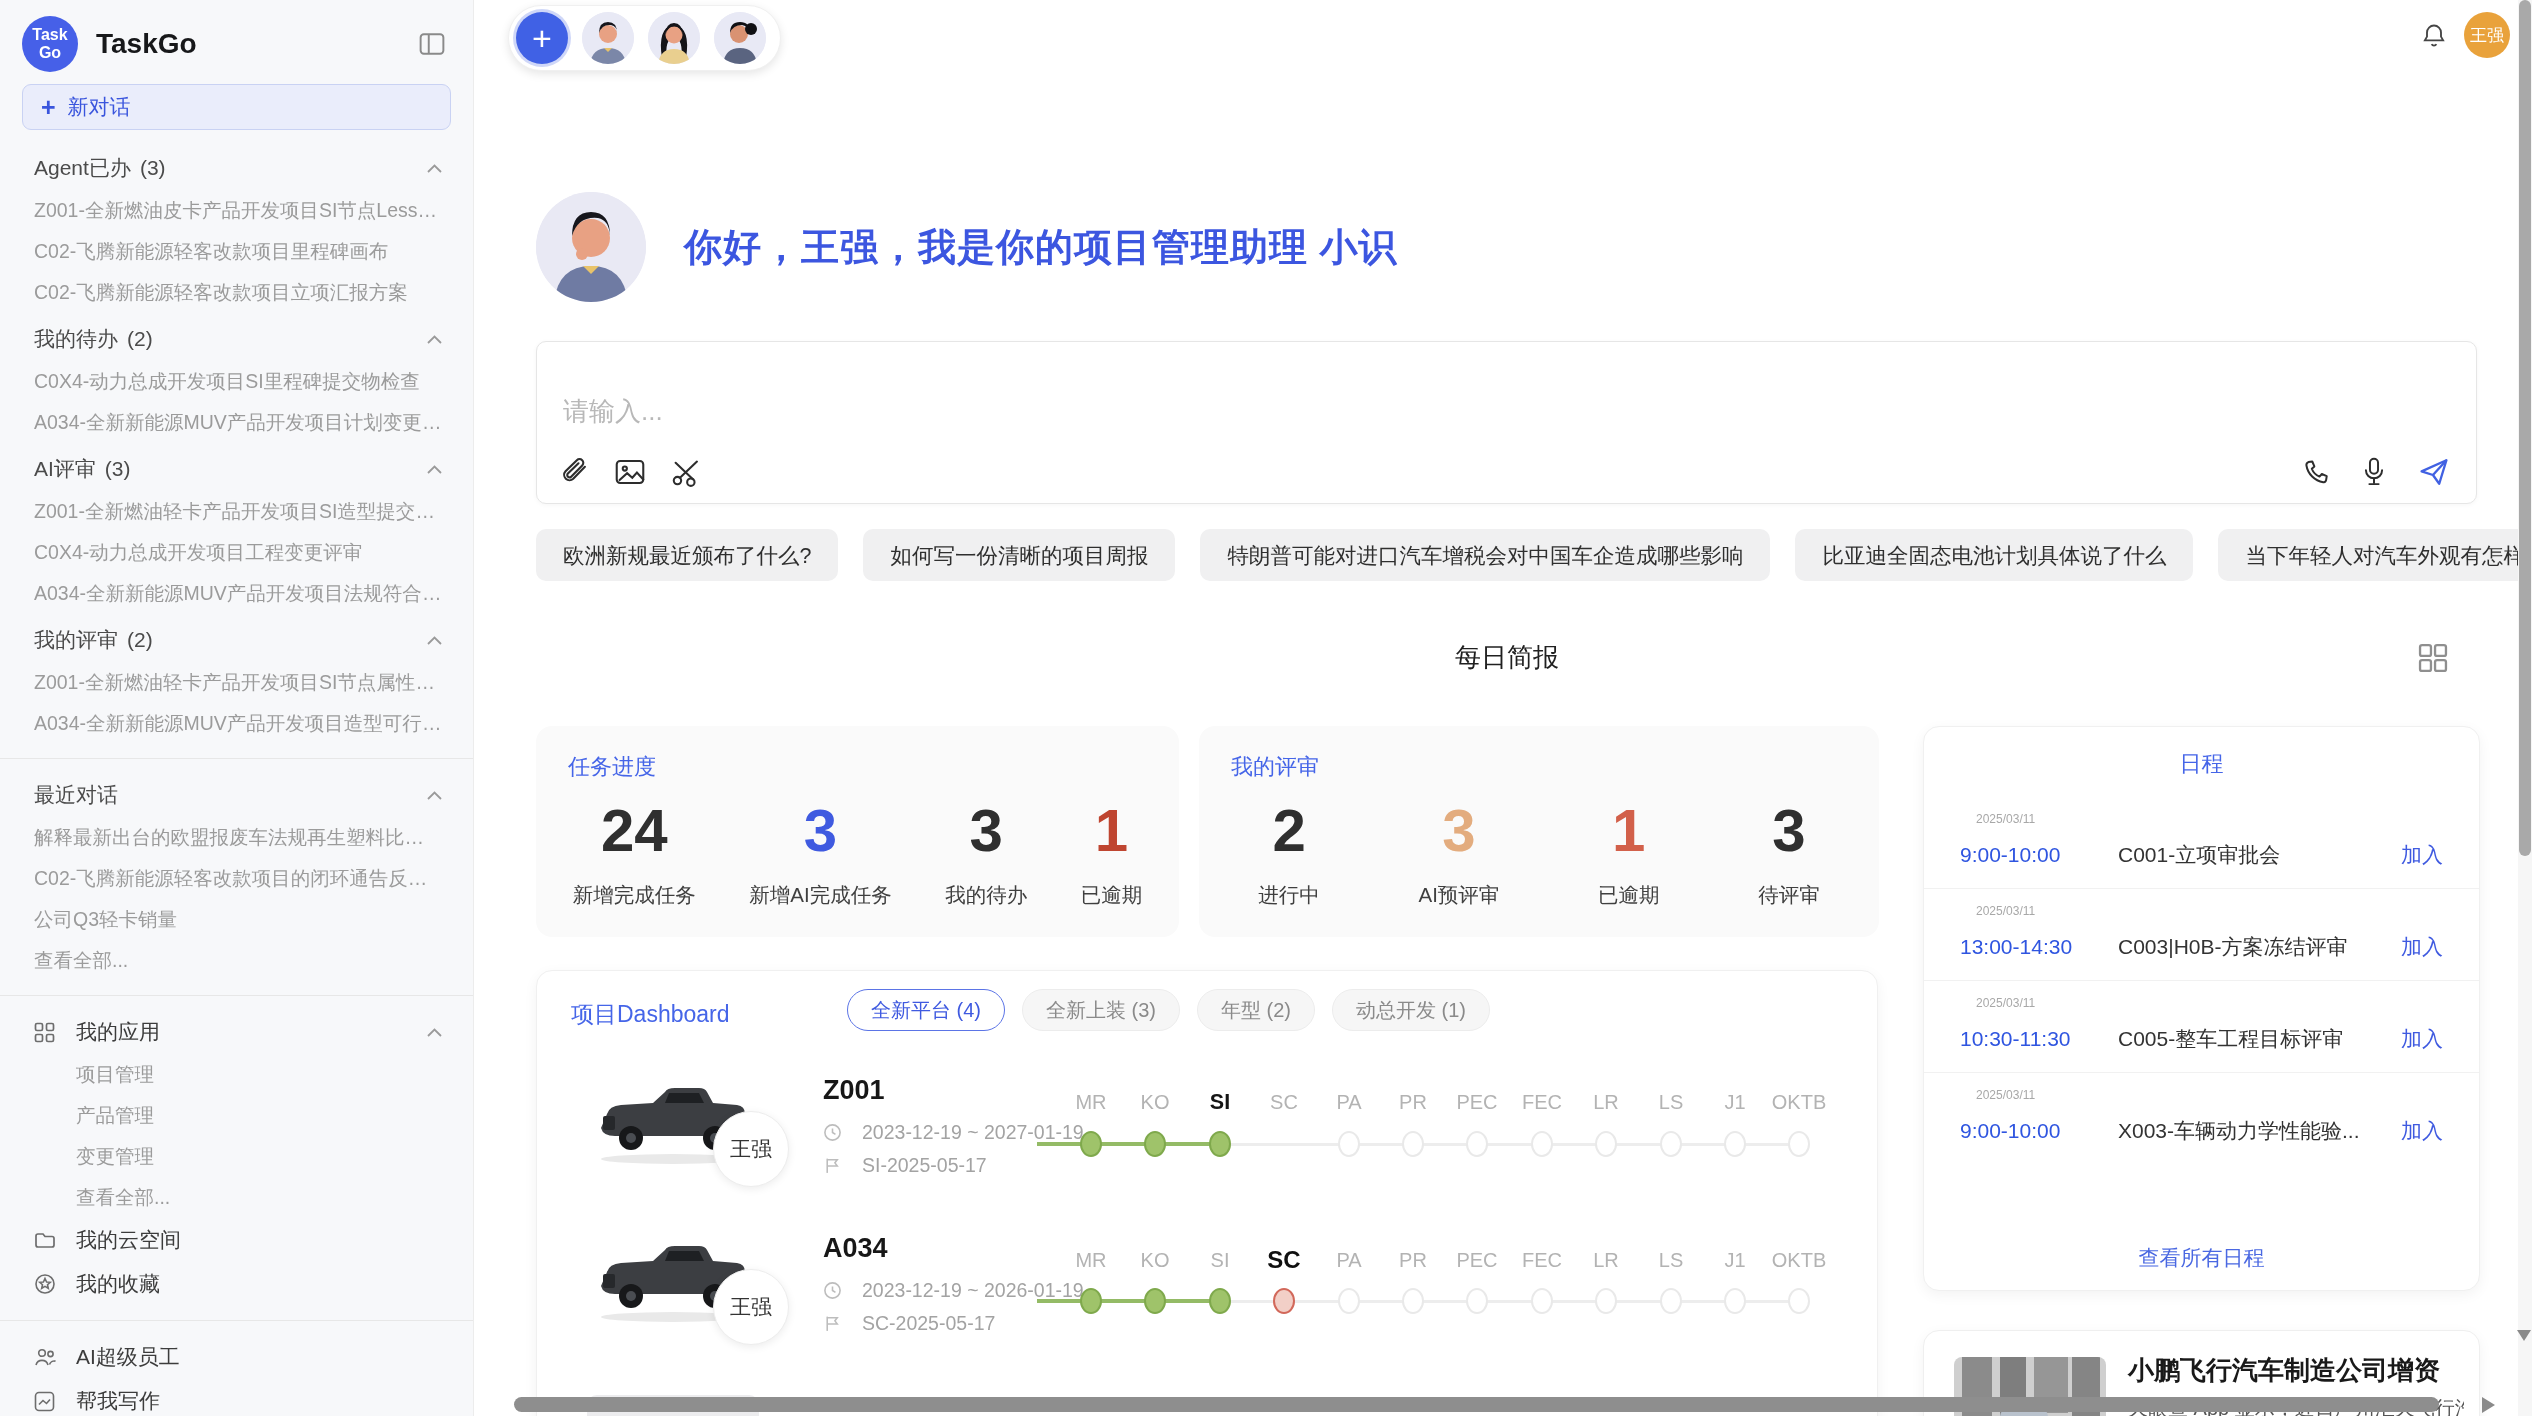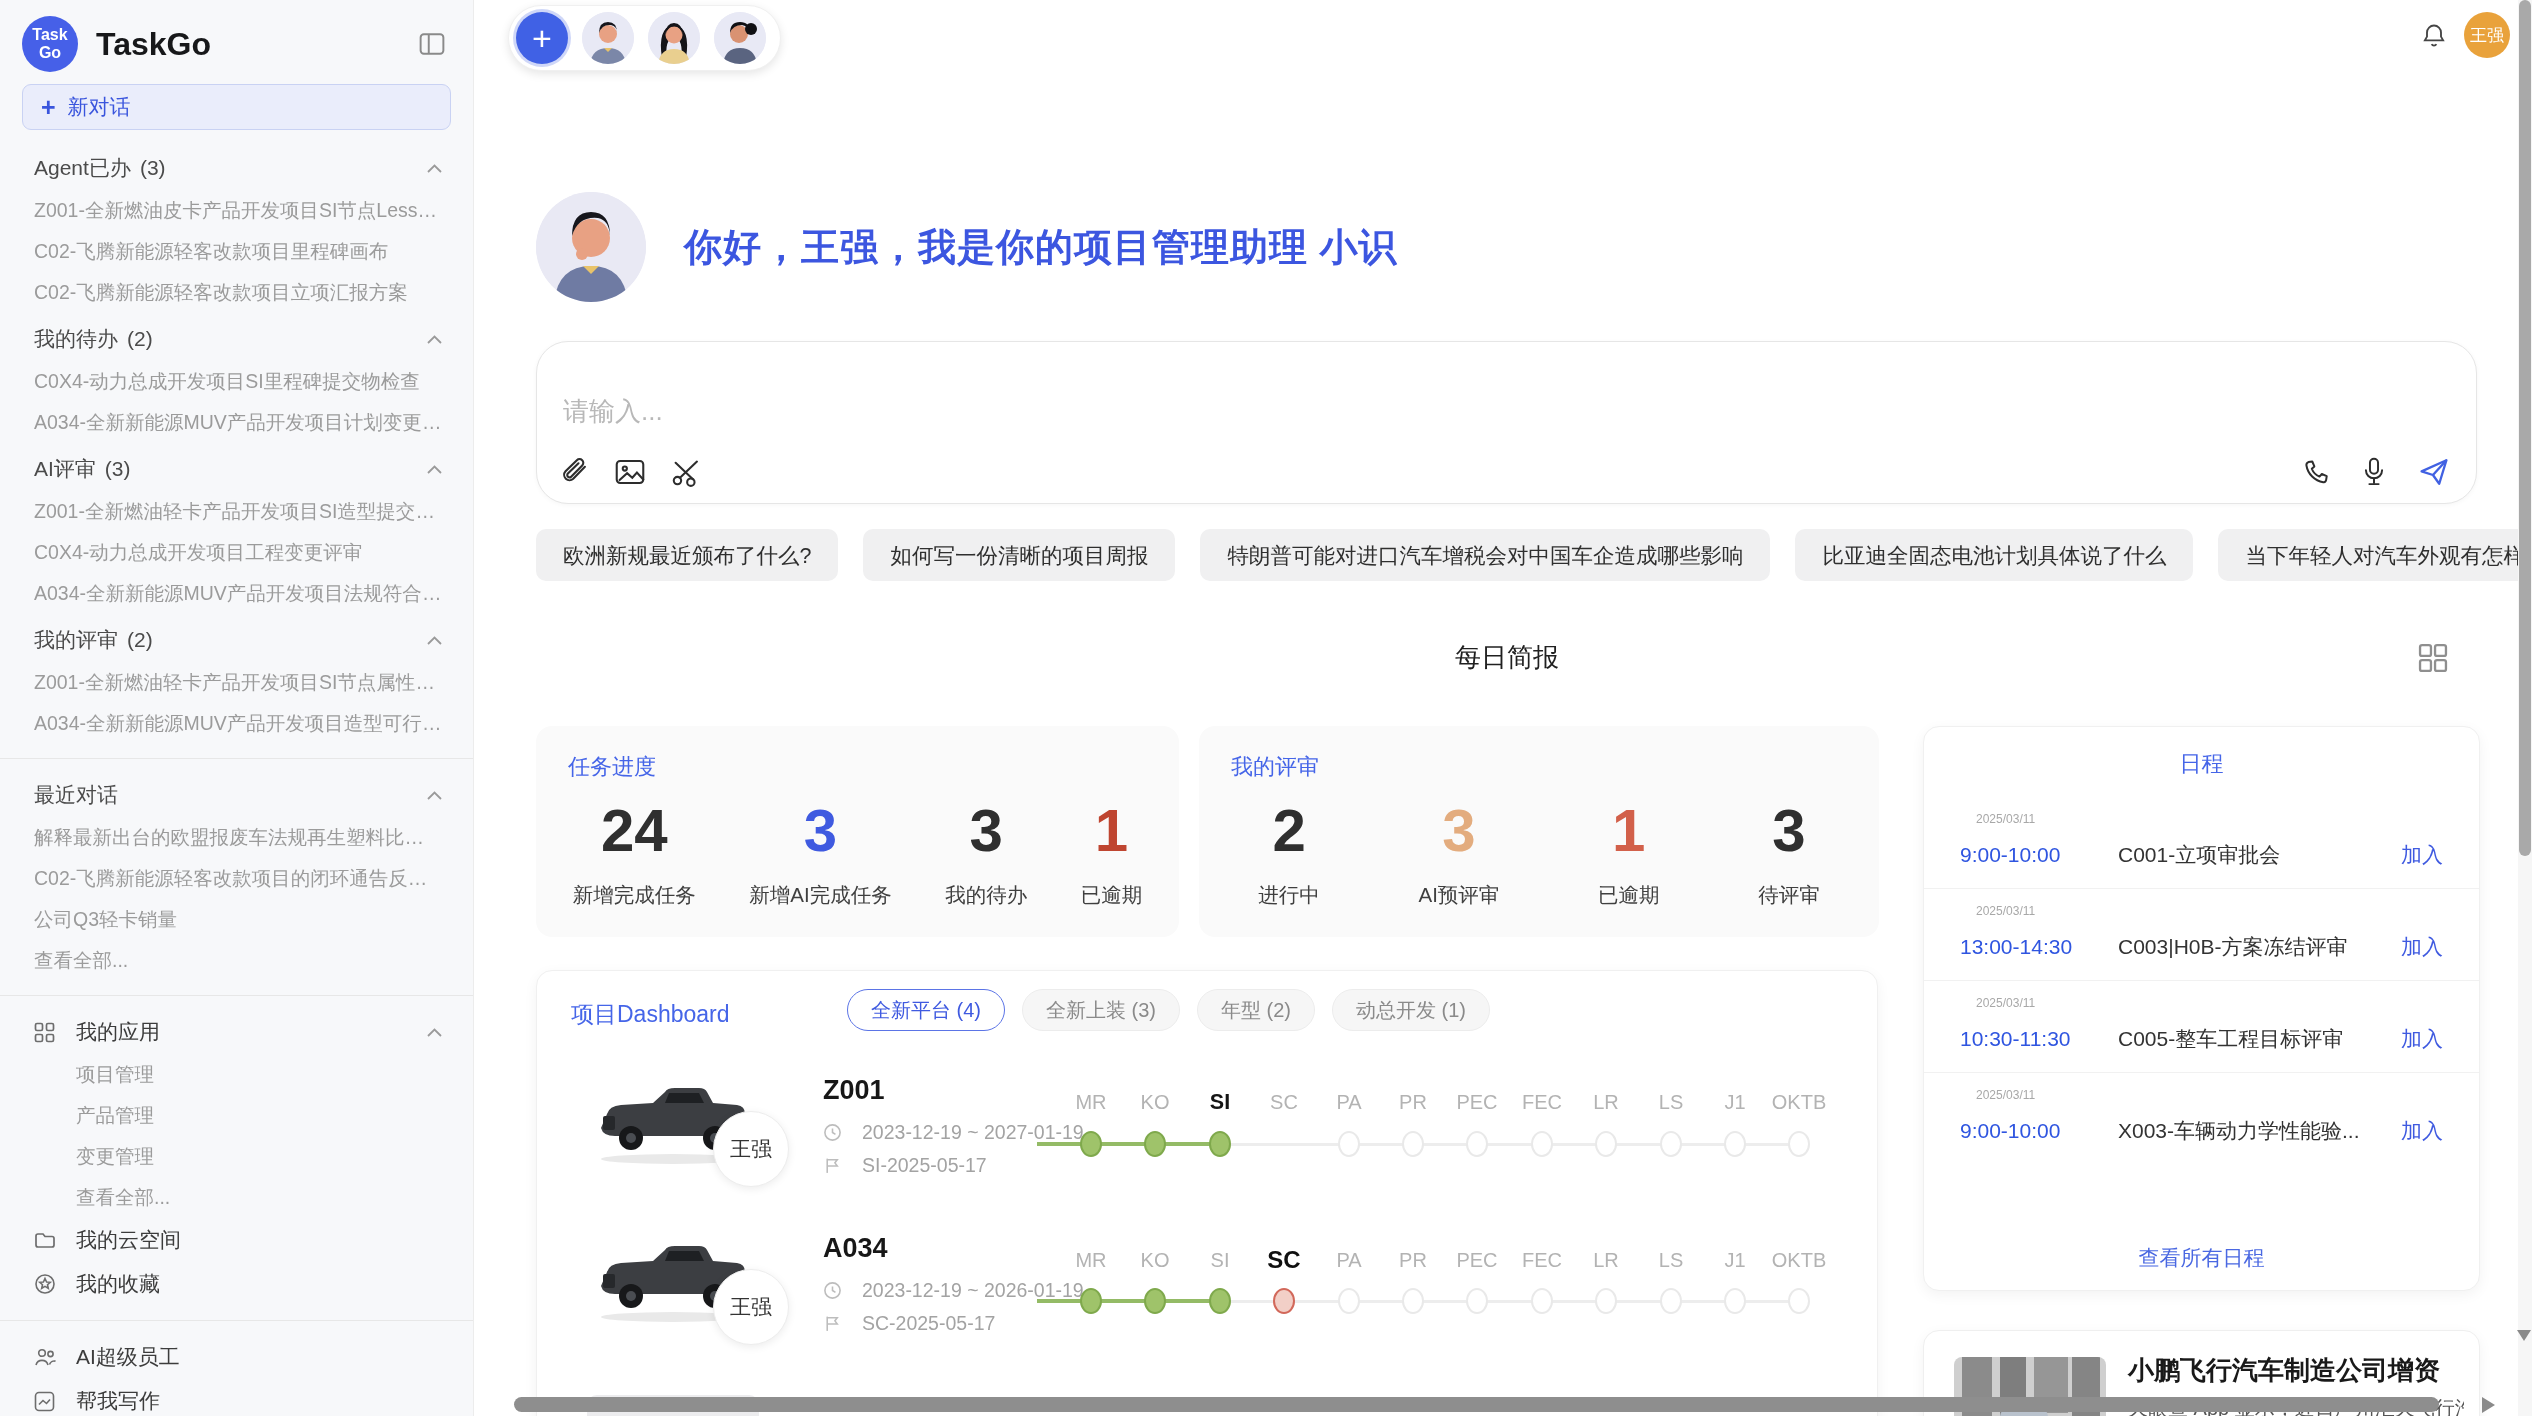--- a/index.html
+++ b/index.html
@@ -7,21 +7,21 @@
     font-family:"Liberation Sans","DejaVu Sans",sans-serif; }
   .app { position:relative; width:2532px; height:1416px; display:flex; overflow:hidden; }
 
   
   .sidebar { width:474px; flex:0 0 474px; background:#f7f8fa; border-right:1px solid #ececec;
     padding-top:12px; overflow:hidden; position:relative; }
   .sb-header { display:flex; align-items:center; padding:0 26px 0 22px; height:64px; }
   .logo { width:56px; height:56px; border-radius:50%; background:#4660e8; color:#fff;
     display:flex; flex-direction:column; align-items:center; justify-content:center;
     font-size:16px; font-weight:bold; line-height:1.1; flex:0 0 auto; }
-  .app-title { font-size:32px; font-weight:bold; color:#17181a; margin-left:18px; flex:1; }
+  .app-title { font-size:28px; font-weight:bold; color:#17181a; margin-left:18px; flex:1; }
   .panel-btn { width:30px; height:30px; display:flex; align-items:center; justify-content:center; cursor:pointer; }
   .new-chat { margin:8px 22px 16px 22px; height:46px; border:1px solid #c9d2f3; background:#eaedfb;
     border-radius:9px; display:flex; align-items:center; padding:0 18px; color:#3a55dd;
     font-size:21px; cursor:pointer; }
   .new-chat .plus { font-size:25px; margin-right:12px; font-weight:bold; }
   .sec-h { display:flex; align-items:center; padding:0 30px 0 34px; height:44px; margin-top:4px;
     font-size:21px; color:#4b4b4b; }
   .sec-count { margin-left:9px; }
   .sec-h .chev { margin-left:auto; }
   .sb-item { padding:0 30px 0 34px; height:41px; line-height:41px; font-size:19.5px; color:#9b9b9b;
@@ -46,21 +46,21 @@
   .bell { position:absolute; left:1946px; top:22px; cursor:pointer; }
   .user-badge { position:absolute; left:1990px; top:12px; width:46px; height:46px; border-radius:50%;
     background:#e9a23b; color:#fff; font-size:17px; display:flex; align-items:center;
     justify-content:center; cursor:pointer; }
 
   .greeting { position:absolute; left:62px; top:192px; display:flex; align-items:center; gap:38px; }
   .greet-avatar { width:110px; height:110px; border-radius:50%; overflow:hidden; background:#e9e9f4; }
   .greet-text { font-size:38px; font-weight:bold; color:#3c56e0; letter-spacing:1px; }
 
   .composer { position:absolute; left:62px; top:341px; width:1941px; height:163px;
-    border:1px solid #e6e6e6; border-radius:32px; background:#fff; box-shadow:0 1px 5px rgba(0,0,0,.04); }
+    border:1px solid #e6e6e6; border-radius:10px; background:#fff; box-shadow:0 1px 5px rgba(0,0,0,.04); }
   .placeholder { position:absolute; left:26px; top:52px; font-size:26px; color:#b8b8b8; }
   .comp-left { position:absolute; left:24px; bottom:16px; display:flex; gap:26px; align-items:center; }
   .comp-right { position:absolute; right:26px; bottom:16px; display:flex; gap:30px; align-items:center; }
   .icon-btn { display:flex; align-items:center; justify-content:center; cursor:pointer; }
 
   .chips { position:absolute; left:62px; top:529px; display:flex; gap:25px; }
   .chip { height:52px; display:flex; align-items:center; padding:0 27px; background:#f0f0f1;
     border-radius:10px; font-size:21.5px; color:#2f2f2f; white-space:nowrap; cursor:pointer; }
 
   .daily-title { position:absolute; left:62px; top:640px; width:1942px; text-align:center;

